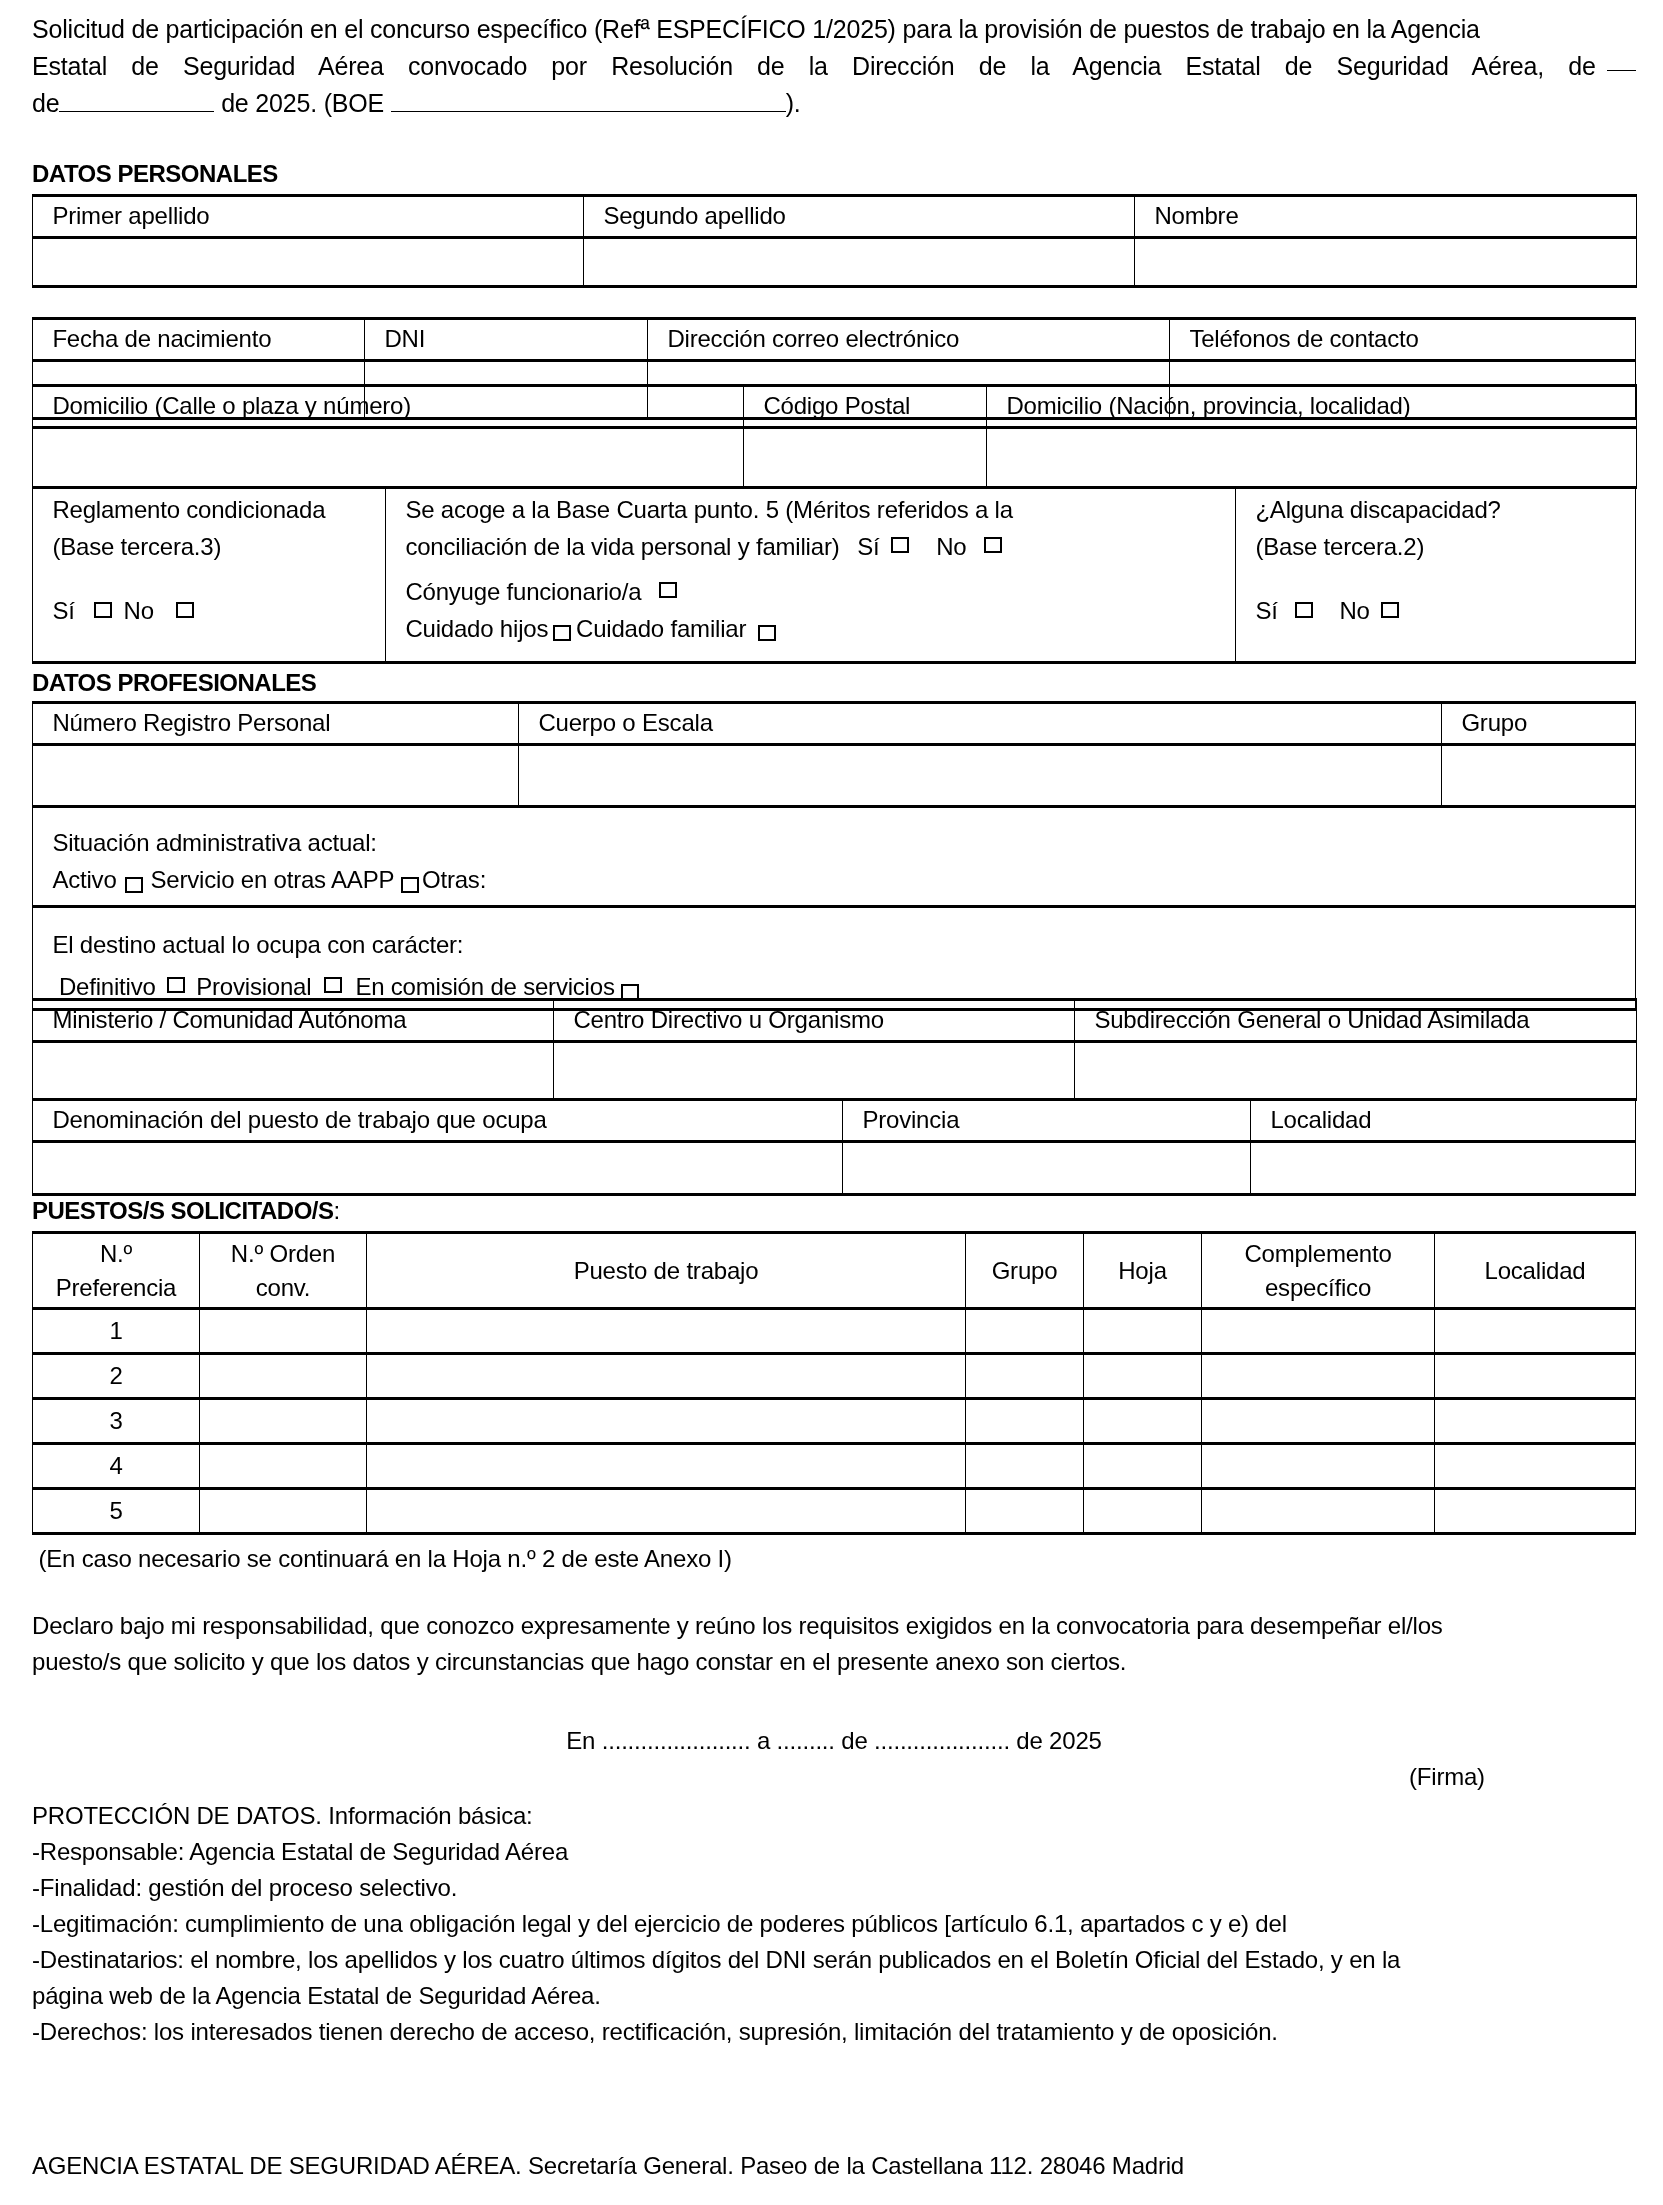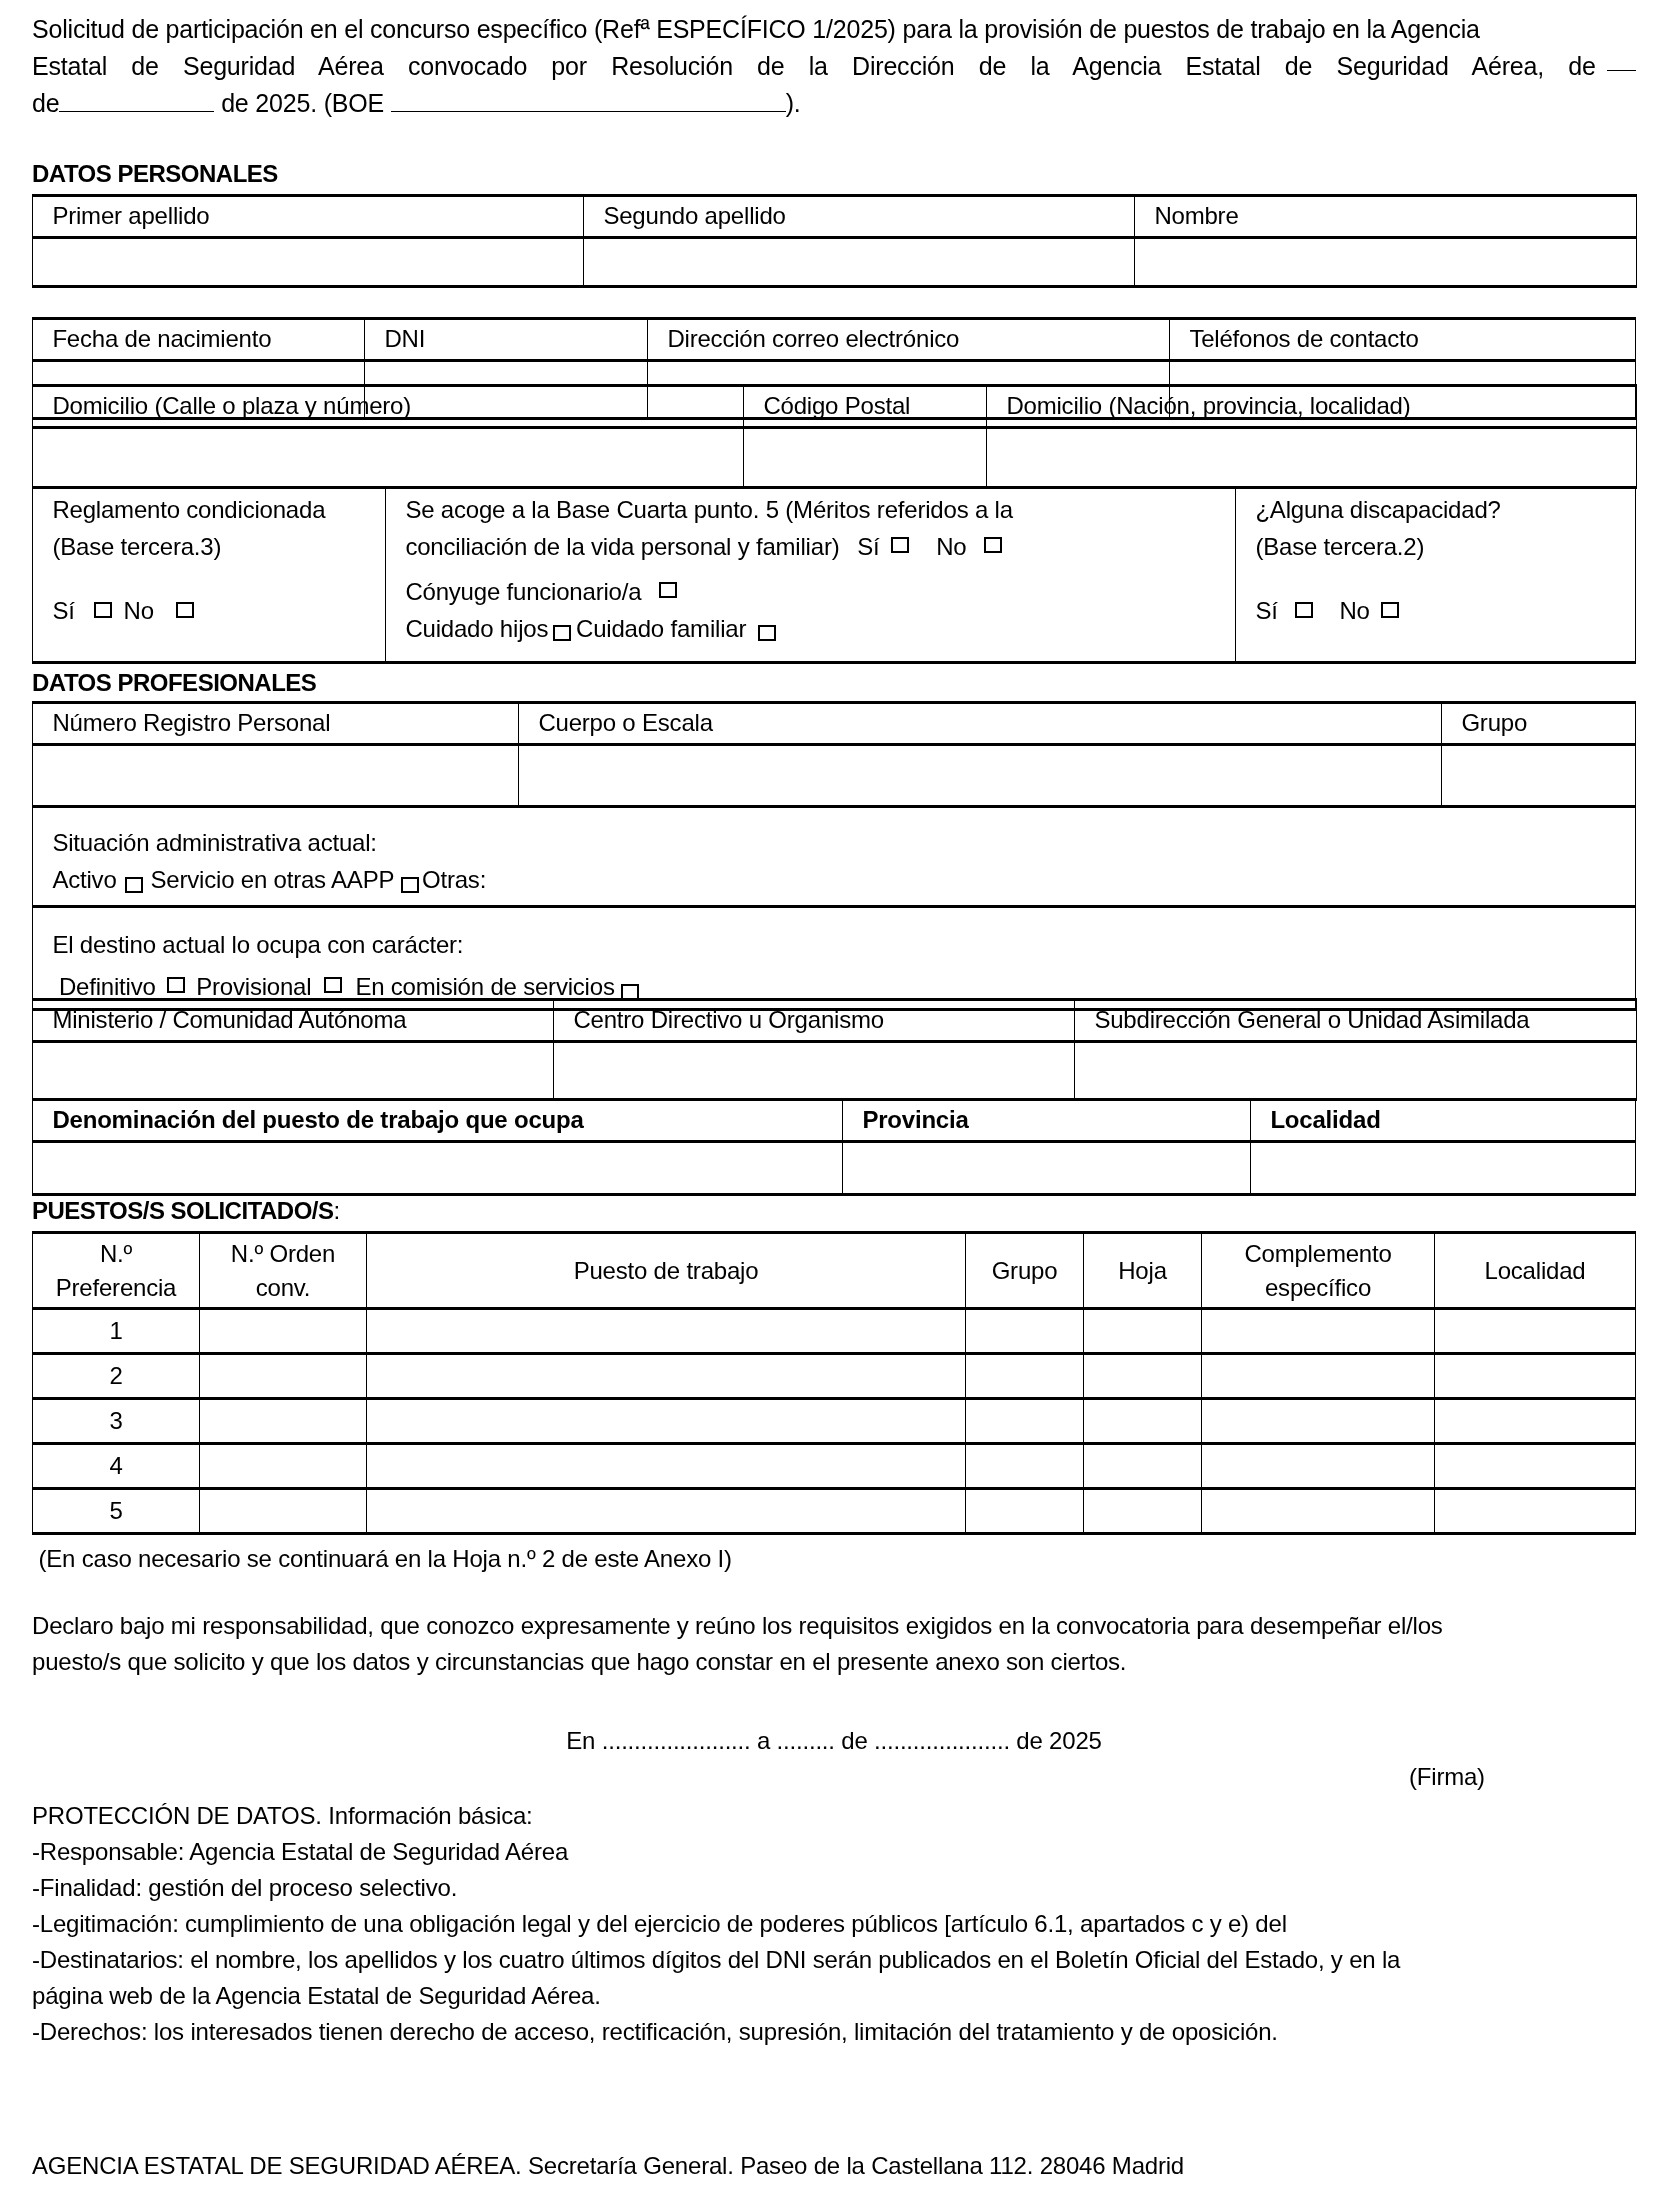--- a/index.html
+++ b/index.html
@@ -241,21 +241,21 @@
       <td>Subdirección General o Unidad Asimilada</td>
     </tr>
     <tr class="value-row">
       <td style="height:58px"></td>
       <td></td>
       <td></td>
     </tr>
   </tbody>
     </table>
 
-  <table class="grid" style="top:1098px;font-weight:bold;">
+  <table class="grid" style="top:1098px;">
     <colgroup>
         <col style="width:810px">
         <col style="width:408px">
         <col style="width:385px">
       </colgroup>
     <tbody>
         <tr class="label-row">
       <td>Denominación del puesto de trabajo que ocupa</td>
       <td>Provincia</td>
       <td>Localidad</td>

